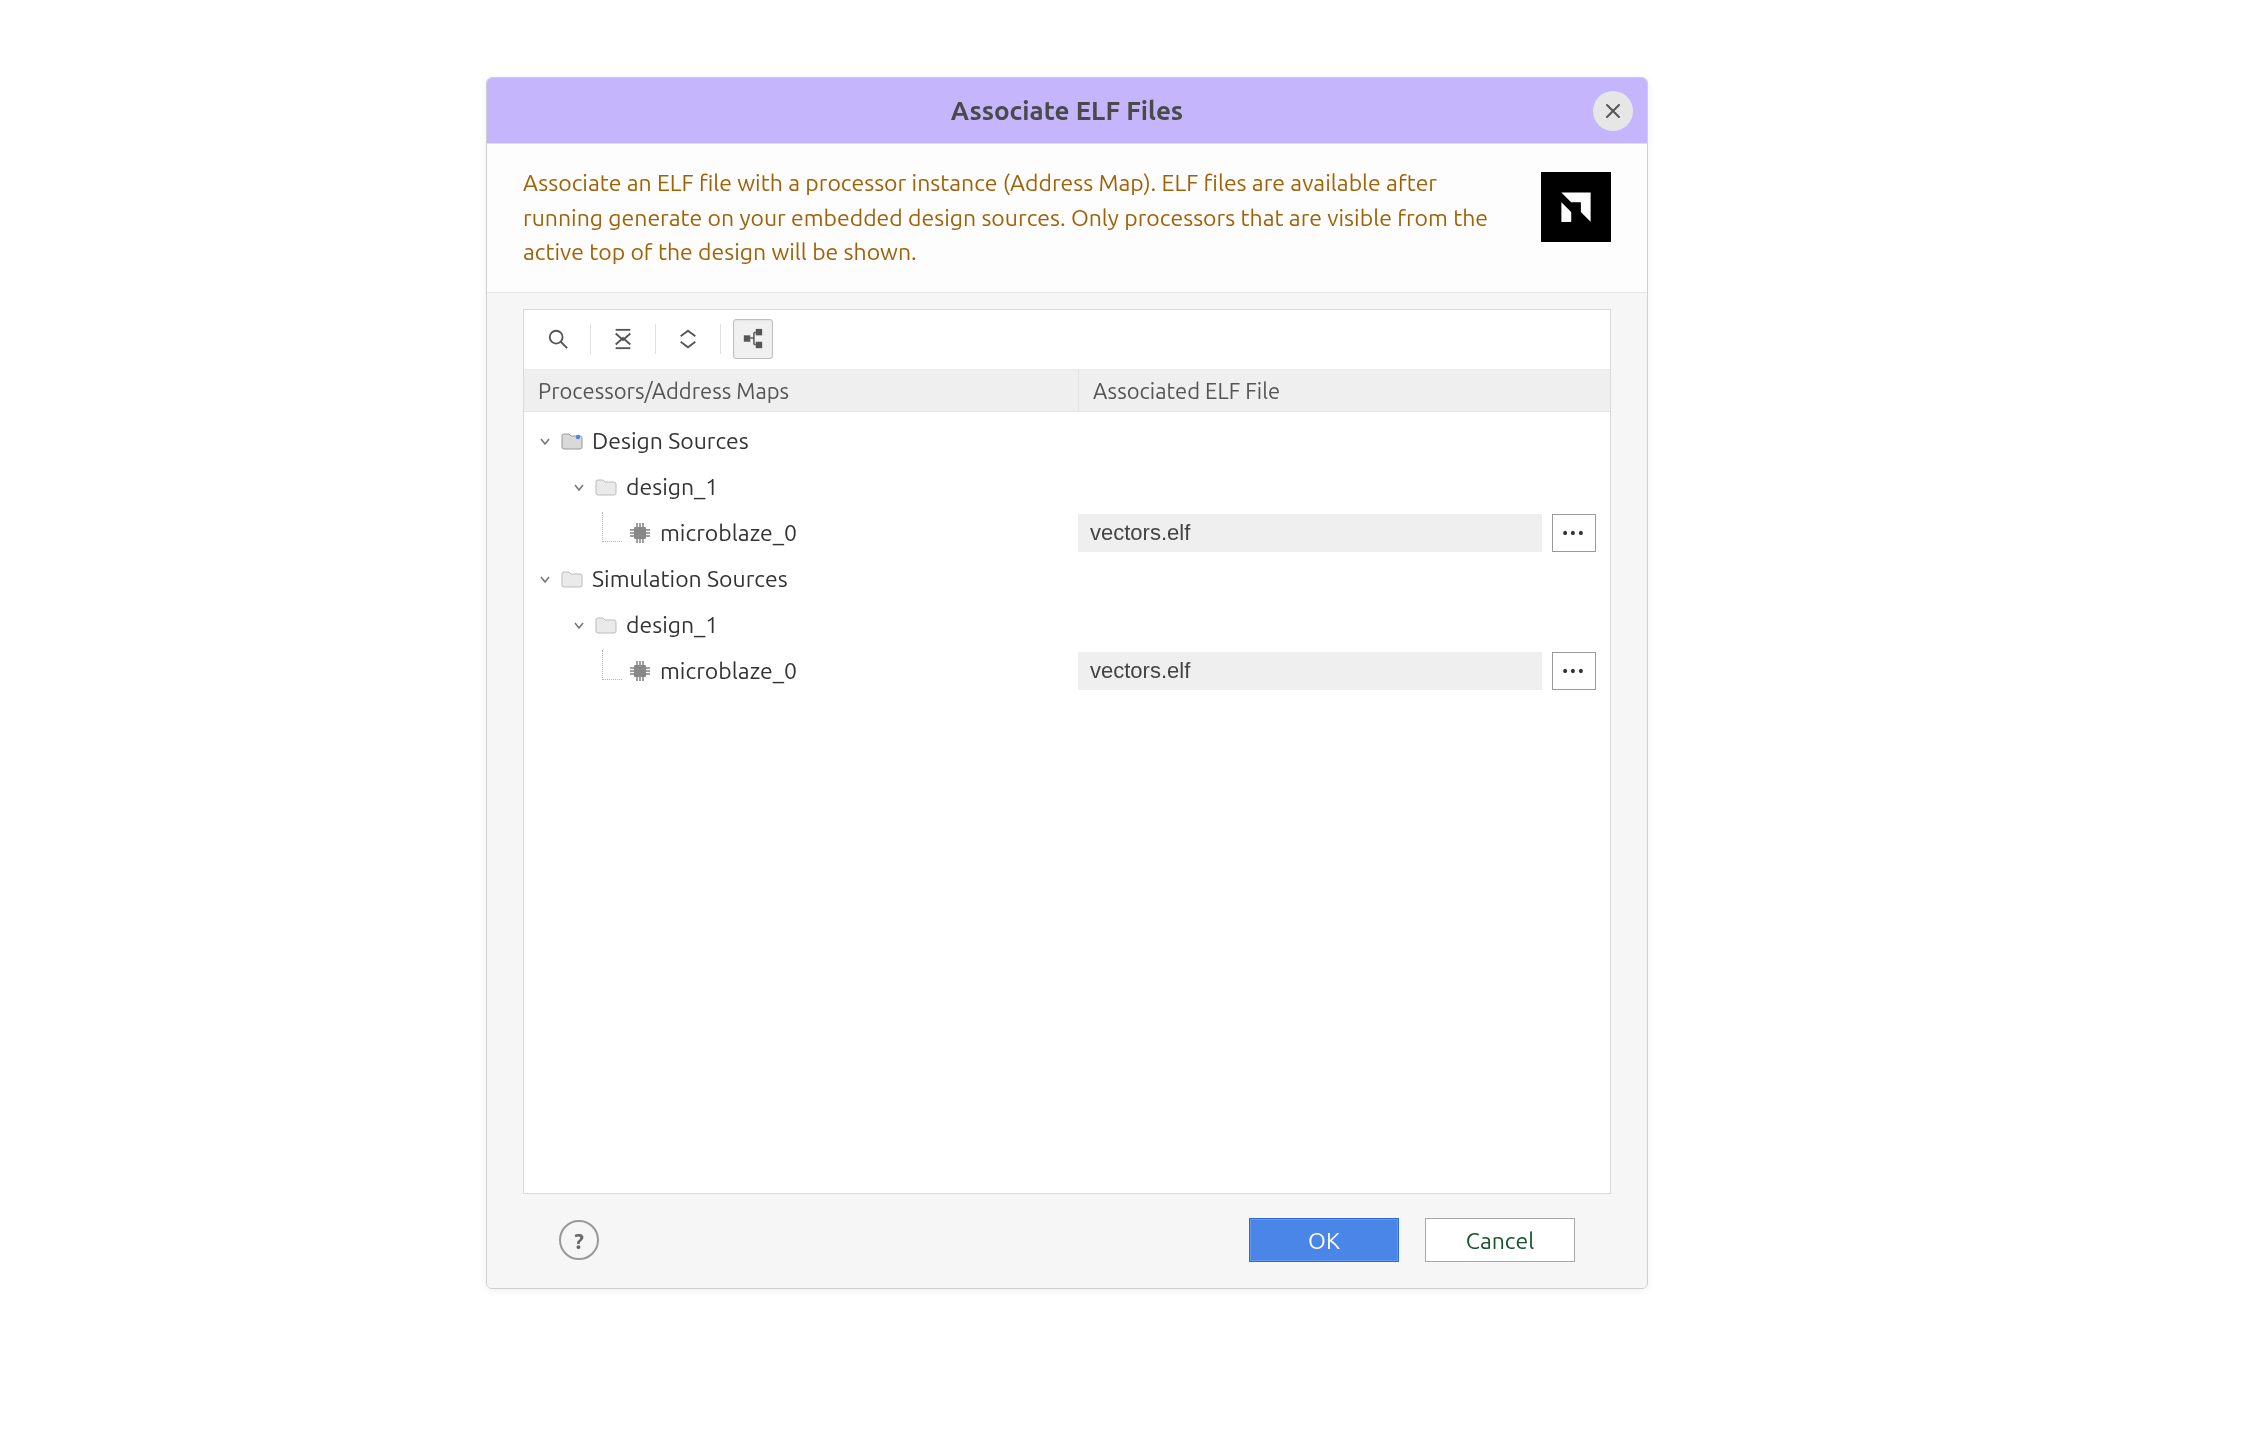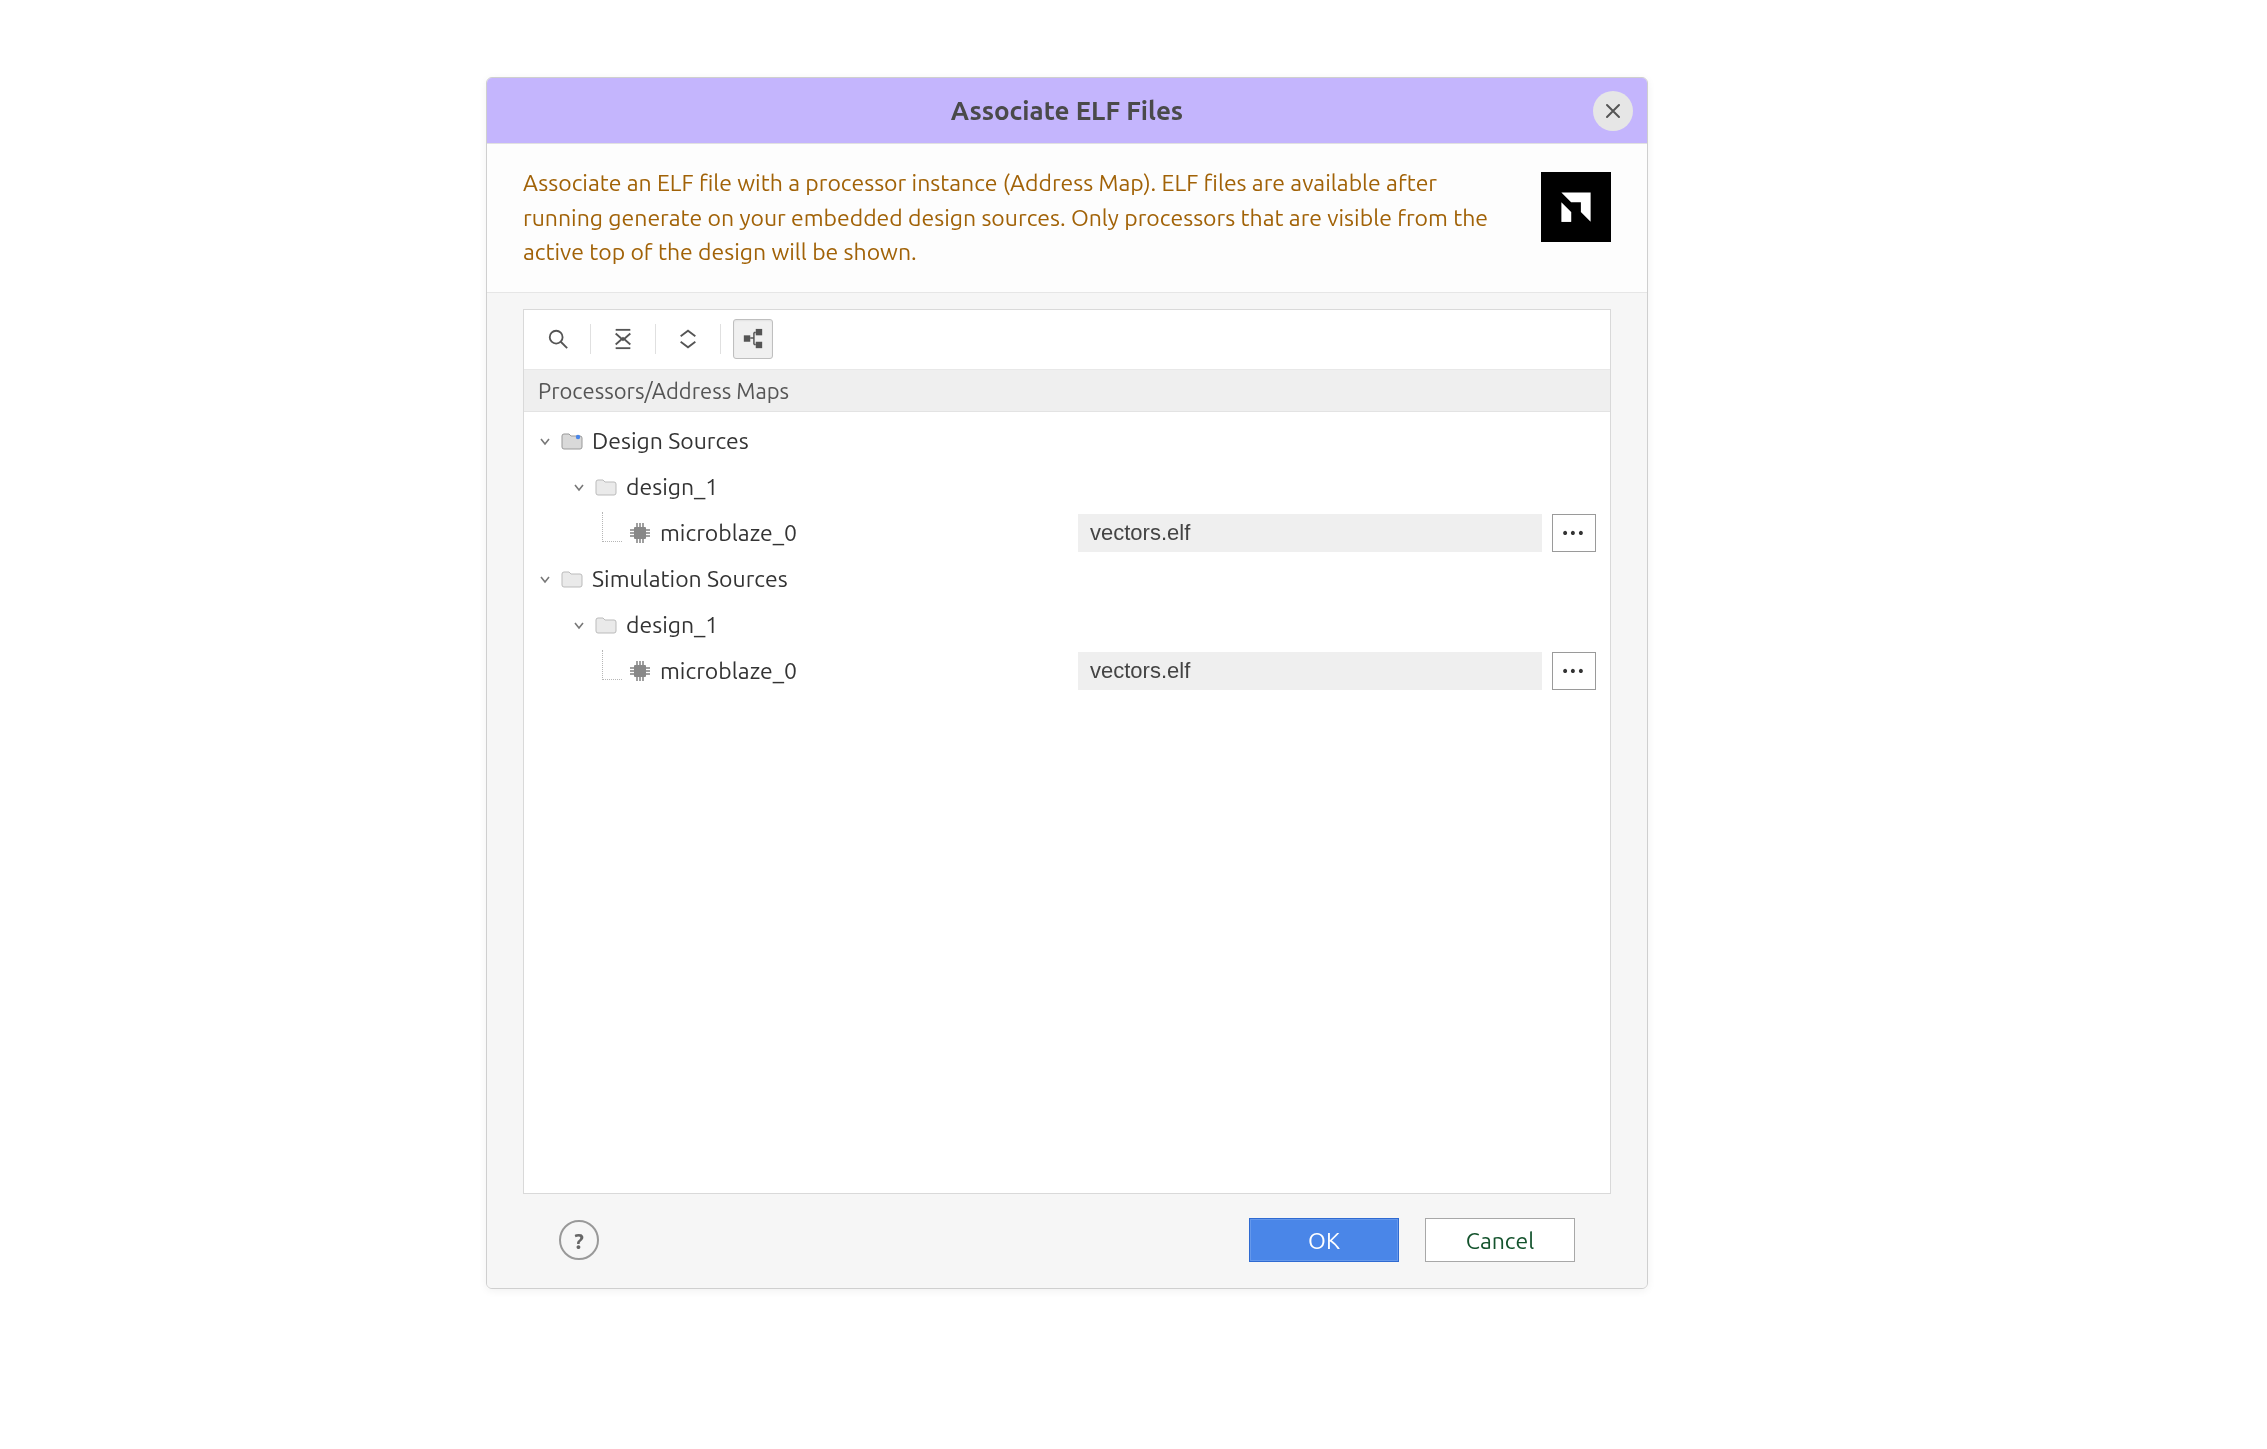--- a/index.html
+++ b/index.html
@@ -247,20 +247,21 @@
               <rect x="2" y="8" width="7" height="7" fill="#555"></rect>
               <rect x="15" y="1" width="7" height="7" fill="#555"></rect>
               <rect x="15" y="15" width="7" height="7" fill="#555"></rect>
               <path d="M9 11 H13 M13 5 V18 M13 5 H15 M13 18 H15" stroke="#555" stroke-width="1.6" fill="none"></path>
             </svg>
           </div>
         </div>
 
         <div class="col-headers">
           <div class="col1">Processors/Address Maps</div>
+          <div class="col2">Associated ELF File</div>
         </div>
 
         <div class="tree">
 
           <div class="row">
             <div class="col-left">
               <span class="chevron open">
                 <svg width="14" height="14" viewBox="0 0 14 14">
                     <path d="M3 5 L7 10 L11 5" stroke="#777" stroke-width="1.6" fill="none"></path>
                   </svg>

